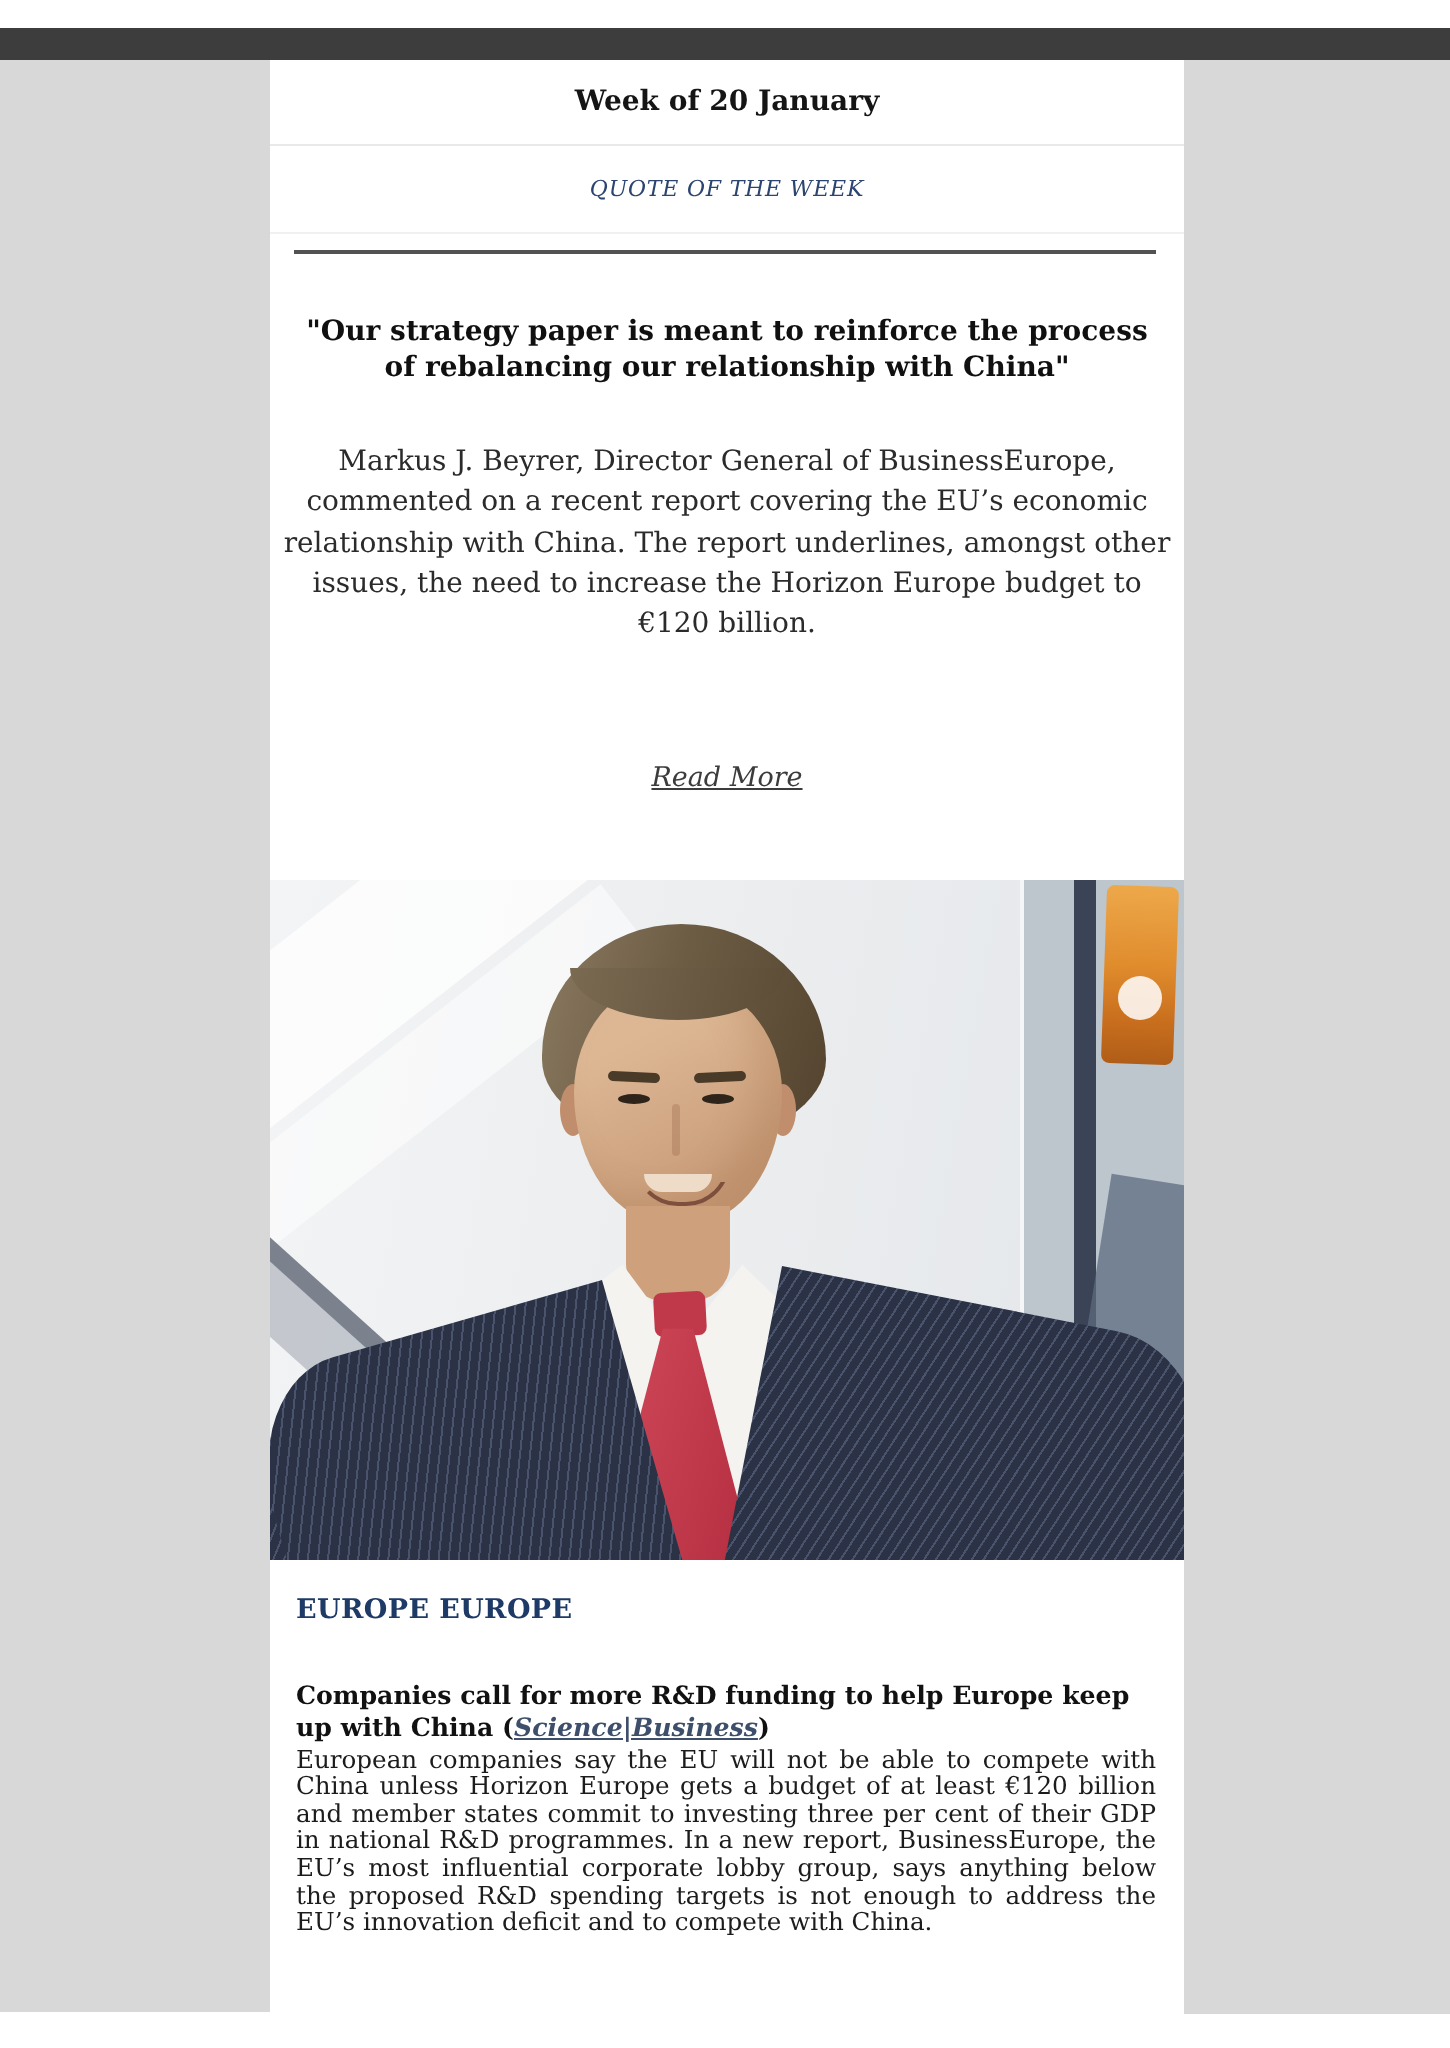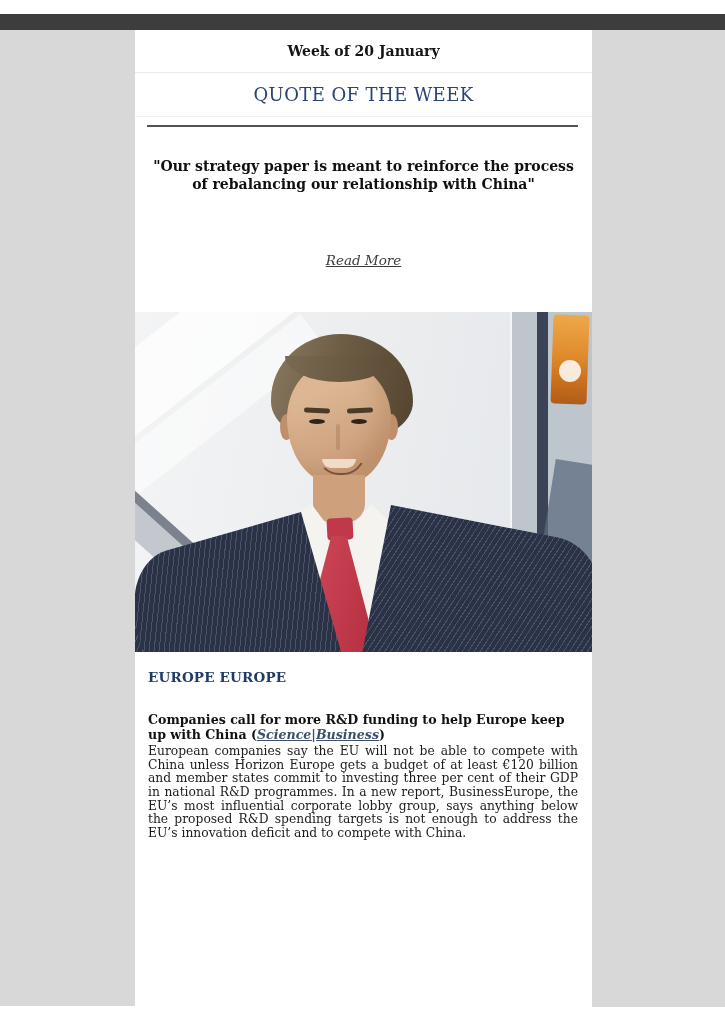--- a/index.html
+++ b/index.html
@@ -12,21 +12,21 @@
   .page-margin{position:absolute;top:30px;background:#d8d8d8;}
   .page-margin.left{left:0;width:135px;height:976px;}
   .page-margin.right{left:592px;width:133px;height:977px;}
   .content{position:absolute;left:135px;top:30px;width:457px;background:#ffffff;min-height:994px;}
 
   .title-row{height:83px;display:flex;align-items:center;justify-content:center;border-bottom:1px solid #e9e9e9;}
   .report-title{font-size:17px;font-weight:bold;color:#1e3a66;letter-spacing:.2px;}
   .week-row{height:42px;display:flex;align-items:center;justify-content:center;border-bottom:1px solid #e9e9e9;}
   .week-title{font-size:14px;font-weight:bold;color:#151515;}
   .quote-label-row{height:43px;display:flex;align-items:center;justify-content:center;border-bottom:1px solid #f0f0f0;}
-  .quote-label{font-size:18px;color:#2c4470;letter-spacing:.4px;}
+  .quote-label{font-size:11px;color:#2c4470;letter-spacing:.4px;font-style:italic;}
   .dark-rule{height:2px;background:#525252;margin:8px 14px 0 12px;}
 
   .quote-text{margin:30px 16px 0;text-align:center;font-weight:bold;font-size:14px;line-height:1.32;color:#101010;}
   .attribution{margin:27px 6px 0;text-align:center;font-size:14px;line-height:1.45;color:#2b2b2b;}
   .read-more-wrap{margin-top:56px;text-align:center;font-style:italic;}
   .read-more{font-size:13.5px;color:#3c3c3c;text-decoration:underline;cursor:pointer;}
 
   .photo{margin-top:43px;position:relative;width:457px;height:340px;overflow:hidden;background:#eceef0;}
   .photo *{position:absolute;}
   .ph-bg{left:0;top:0;width:100%;height:100%;background:linear-gradient(100deg,#f3f4f5 0%,#eaecee 55%,#e3e6ea 100%);}
@@ -93,20 +93,21 @@
   </div>
 
   <div class="quote-label-row">
     <span class="quote-label">QUOTE OF THE WEEK</span>
   </div>
 
   <div class="dark-rule"></div>
 
   <p class="quote-text">"Our strategy paper is meant to reinforce the process of rebalancing our relationship with China"</p>
 
+  <p class="attribution">Markus J. Beyrer, Director General of BusinessEurope, commented on a recent report covering the EU’s economic relationship with China. The report underlines, amongst other issues, the need to increase the Horizon Europe budget to €120 billion.</p>
 
   <div class="read-more-wrap">
     <a class="read-more">Read More</a>
   </div>
 
   <div class="photo" title="Portrait photo of a smiling man with short brown hair wearing a navy pinstripe suit, white shirt and red tie, standing in a bright modern interior with an orange lamp at the right">
     <div class="ph-bg"></div>
     <div class="ph-streak1"></div>
     <div class="ph-streak2"></div>
     <div class="ph-rail-light"></div>

